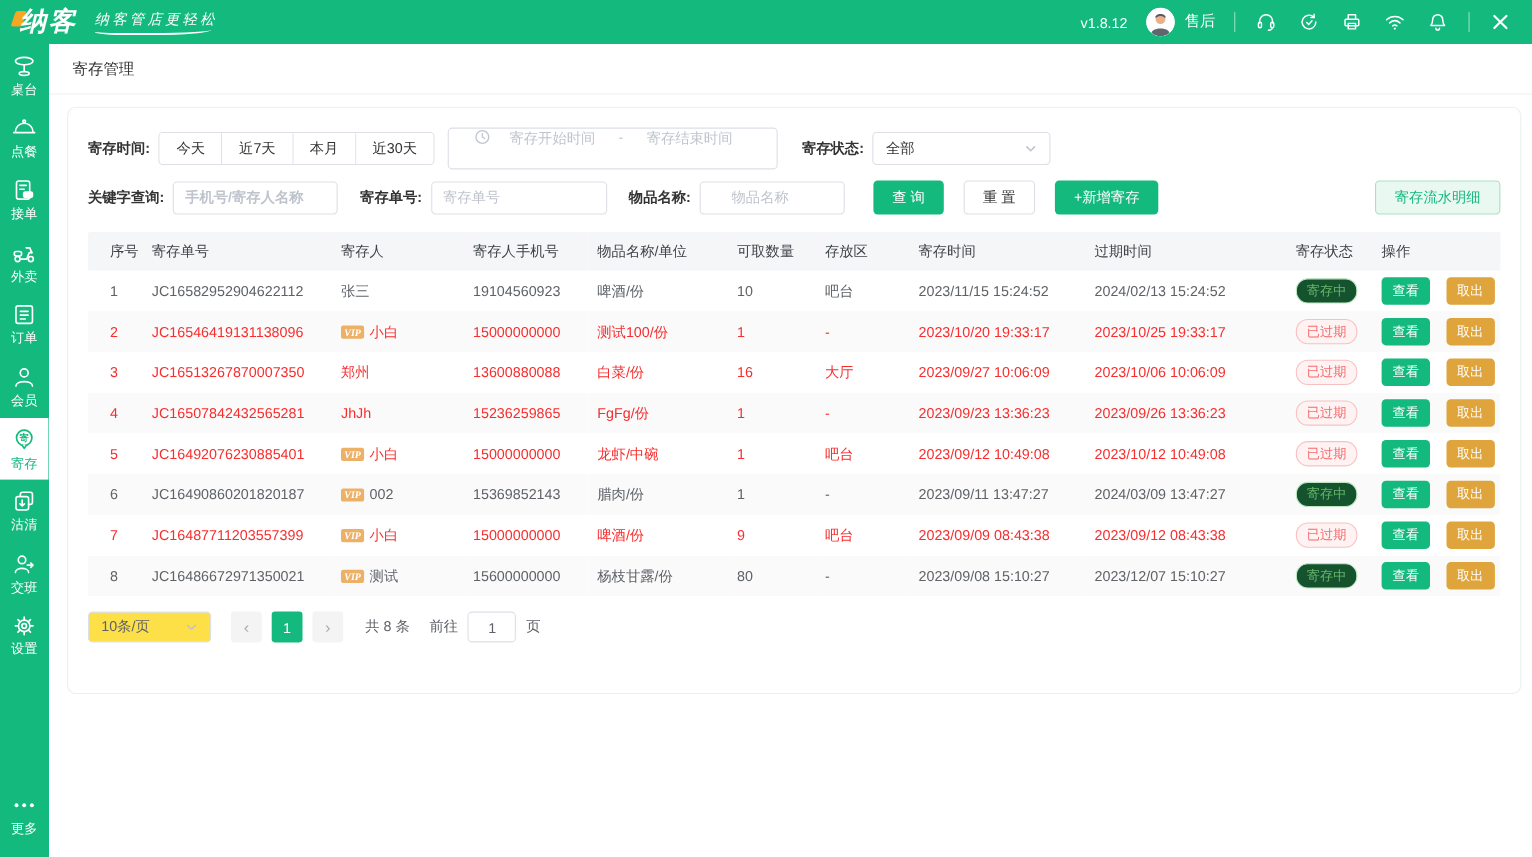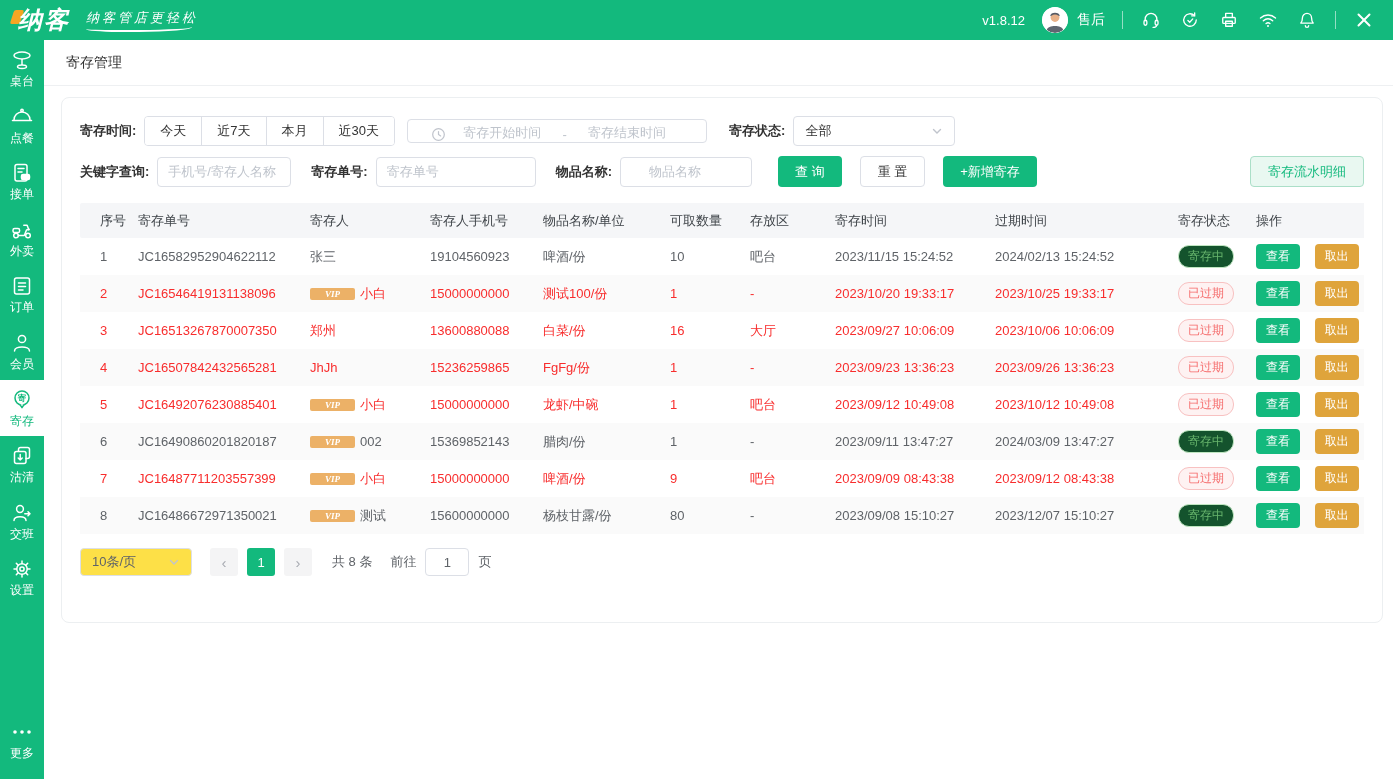--- a/index.html
+++ b/index.html
@@ -49,52 +49,52 @@
     padding:18px 18px 46px;background:#fff;}
   
   .filter-row{display:flex;align-items:center;}
   .filter-row.second{margin-top:10px;}
   .flabel{font-size:13px;color:var(--text);font-weight:bold;white-space:nowrap;}
   .seg{display:flex;border:1px solid var(--border);border-radius:4px;overflow:hidden;
     margin-left:8px;height:30px;}
   .seg .seg-btn{background:#fff;border:none;border-right:1px solid var(--border);
     padding:0 15px;font-size:13px;color:var(--text);cursor:pointer;font-family:inherit;}
   .seg .seg-btn:last-child{border-right:none;}
-  .date-range{margin-left:12px;width:300px;height:24px;border:1px solid var(--border);
-    border-radius:4px;display:flex;align-items:flex-end;padding:0 23px;}
+  .date-range{margin-left:12px;width:300px;height:38px;border:1px solid var(--border);
+    border-radius:4px;display:flex;align-items:flex-start;padding:0 23px;}
   .date-range svg{width:15px;height:15px;flex:none;}
   .ph{color:#bfc4cc;font-size:13px;flex:1;text-align:center;}
   .dash{color:#bfc4cc;font-size:13px;padding:0 4px;}
   .gap-status{margin-left:22px;}
   .select{margin-left:8px;width:162px;height:30px;border:1px solid var(--border);
     border-radius:4px;display:flex;align-items:center;justify-content:space-between;
     padding:0 11px;font-size:13px;color:var(--text);cursor:pointer;background:#fff;}
   .select svg{width:12px;height:12px;}
   .tinput{height:30px;border:1px solid var(--border);border-radius:4px;padding:0 10px;
     font-size:13px;color:var(--text);margin-left:8px;outline:none;font-family:inherit;}
   .tinput::placeholder{color:#bfc4cc;}
-  .w150{width:134px;} .w160{width:160px;} .w140{width:132px;padding-left:28px;}
+  .w150{width:150px;font-weight:bold;} .w160{width:160px;} .w140{width:132px;padding-left:28px;}
   .lbl-gap{margin-left:20px;}
   .btn{height:31px;border-radius:4px;font-size:13px;border:none;cursor:pointer;
     padding:0 17px;font-family:inherit;}
   .btn-green{background:var(--green);color:#fff;margin-left:26px;}
   .btn-plain{background:#fff;border:1px solid var(--border);color:var(--text);margin-left:18px;}
   .btn-add{background:var(--green);color:#fff;margin-left:18px;}
   .btn-flow{margin-left:auto;background:#e9f8f1;border:1px solid #abdfc8;color:var(--green);}
   
   table{width:100%;border-collapse:collapse;table-layout:fixed;margin-top:16px;font-size:13px;}
   thead th{background:#f5f6f8;height:35px;text-align:left;color:#3f4449;
     font-weight:normal;padding:0 8px;white-space:nowrap;}
   thead th:first-child{padding-left:20px;border-radius:2px 0 0 2px;}
   tbody td{height:37px;padding:0 8px;color:var(--muted);white-space:nowrap;overflow:hidden;}
   tbody td:first-child{padding-left:20px;}
   tr.stripe{background:#fafafa;}
   tr.expired td{color:var(--red);}
   .vip-badge{display:inline-block;background:#ecb167;color:#fff;font-style:italic;
-    font-weight:bold;font-size:9px;line-height:12px;padding:0 15px;border-radius:2px;
+    font-weight:bold;font-size:9px;line-height:12px;padding:0 3px;border-radius:2px;
     margin-right:5px;vertical-align:1px;font-family:"Liberation Serif","DejaVu Serif",serif;}
   .status-badge{display:inline-block;padding:2px 9px;border-radius:11px;font-size:12px;}
   .badge-active{color:#67b56c;border:1px solid #bfe6c1;background:#14532d;}
   .badge-expired{color:#f56c6c;border:1px solid #f8c1c1;background:#fef2f2;}
   .action-btn{display:inline-block;width:44px;height:25px;line-height:25px;text-align:center;
     border-radius:4px;color:#fff;font-size:12px;border:none;cursor:pointer;
     font-family:inherit;padding:0;}
   .action-btn.view{background:var(--green);margin-right:11px;}
   .action-btn.takeout{background:var(--orange);}
   

